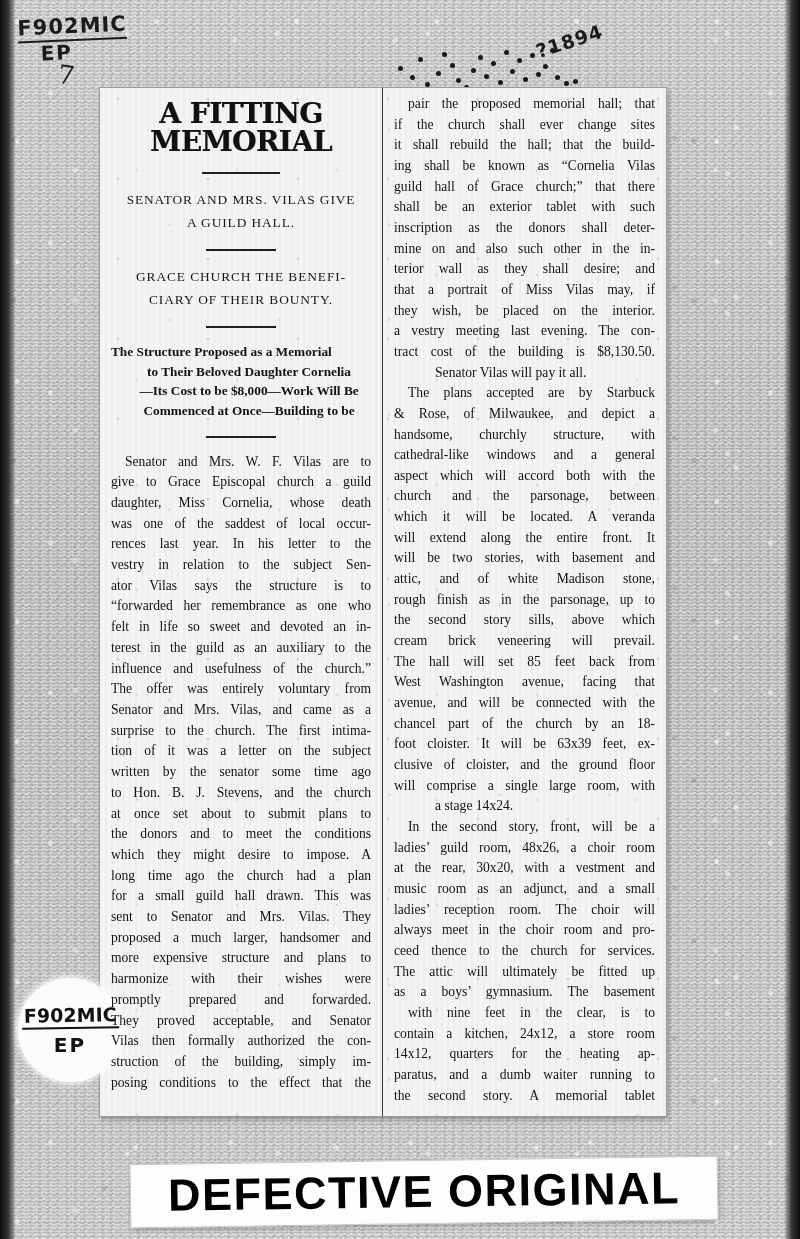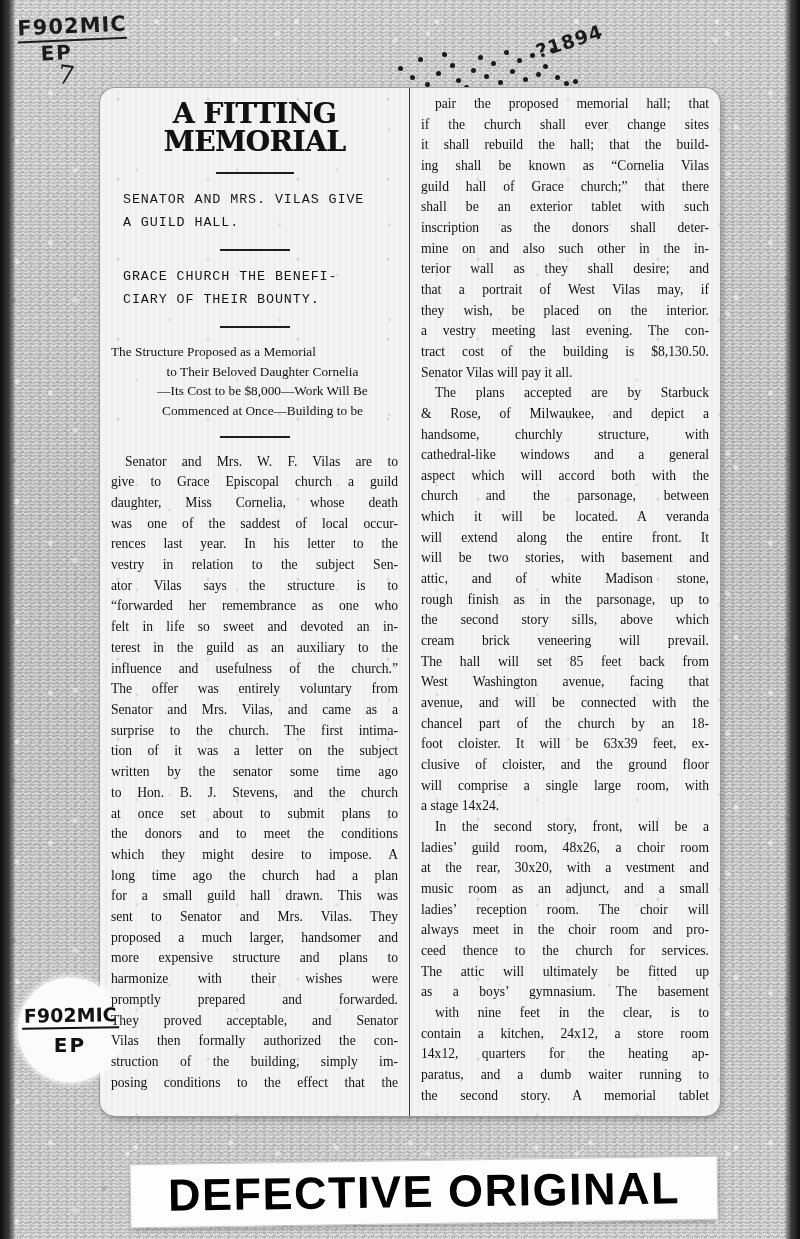--- a/index.html
+++ b/index.html
@@ -39,25 +39,24 @@
     content:""; position:absolute; top:0; bottom:0; width:16px;
     background: linear-gradient(90deg, #0d0d0d 0%, #3a3a3a 55%, rgba(90,90,90,0) 100%);
   }
   #scan::before { left:0; }
   #scan::after  { right:0; transform: scaleX(-1); }
 
   
   #clipping {
     position: absolute;
     left: 100px; top: 88px;
-    width: 620px; height: 1028px;
+    width: 566px; height: 1028px;
     background: #f4f4f2;
     box-shadow: 0 0 0 1px #9a9a9a, 2px 3px 6px rgba(0,0,0,.30);
     overflow: hidden;
-    border-radius: 15px;
   }
   
   #clipping::after {
     content:""; position:absolute; inset:0; pointer-events:none;
     background-image:
       radial-gradient(circle at 20% 14%, rgba(110,110,110,.20) 0 1px, transparent 2px),
       radial-gradient(circle at 63% 44%, rgba(110,110,110,.16) 0 1px, transparent 2px),
       radial-gradient(circle at 37% 78%, rgba(110,110,110,.16) 0 1px, transparent 2px),
       repeating-linear-gradient(88deg, rgba(0,0,0,.025) 0 1px, rgba(255,255,255,0) 1px 5px);
     background-size: 90px 80px, 110px 95px, 100px 105px, 6px 6px;
@@ -83,30 +82,31 @@
     color: #111;
     transform: scaleX(1.04);
     text-shadow: 0.4px 0 0 rgba(0,0,0,.55);
   }
   .rule {
     width: 78px; height: 2px; background: #1d1d1d;
     margin: 15px auto 14px;
   }
   .rule.w2 { width: 70px; }
   .deck {
-    font-family: Liberation Mono, monospace;
+    font-family: Liberation Serif, serif;
     font-size: 13.4px;
     letter-spacing: .9px;
+    text-align: center;
     line-height: 1.72;
     color: #161616;
     margin: 12px;
   }
   .summary {
     font-family: "Liberation Serif", serif;
-    font-weight: 400;
+    font-weight: 700;
     font-size: 13.3px;
     line-height: 1.48;
     color: #131313;
     margin: 0;
     text-indent: 0;
   }
   .summary div { white-space: nowrap; }
   .summary .ind { padding-left: 16px; text-align: center; }
 
   
@@ -114,21 +114,21 @@
     font-family: "Liberation Serif", serif;
     font-size: 13.6px;
     line-height: 20.7px;
     color: #121212;
     white-space: nowrap;
     text-align: justify;
     text-align-last: justify;
   }
   .col-2 .body-line { line-height: 20.65px; }
   .body-line.ind { text-indent: 0; padding-left: 14px; }
-  .body-line.flush { text-align-last: left; }
+  .body-line.flush { text-align-last: left; margin-left: 41px; }
 
   
   .hand {
     font-family: "DejaVu Sans", sans-serif;
     font-weight: 700;
     color: #1b1b1b;
     position: absolute;
   }
   #mark-top {
     left: 18px; top: 14px;
@@ -317,21 +317,21 @@
         <div id="col2-body">
             <div class="body-line ind">pair the proposed memorial hall; that</div>
             <div class="body-line">if the church shall ever change sites</div>
             <div class="body-line">it shall rebuild the hall; that the build-</div>
             <div class="body-line">ing shall be known as “Cornelia Vilas</div>
             <div class="body-line">guild hall of Grace church;” that there</div>
             <div class="body-line">shall be an exterior tablet with such</div>
             <div class="body-line">inscription as the donors shall deter-</div>
             <div class="body-line">mine on and also such other in the in-</div>
             <div class="body-line">terior wall as they shall desire; and</div>
-            <div class="body-line">that a portrait of West Vilas may, if</div>
+            <div class="body-line">that a portrait of Miss Vilas may, if</div>
             <div class="body-line">they wish, be placed on the interior.</div>
             <div class="body-line">a vestry meeting last evening. The con-</div>
             <div class="body-line">tract cost of the building is $8,130.50.</div>
             <div class="body-line flush">Senator Vilas will pay it all.</div>
             <div class="body-line ind">The plans accepted are by Starbuck</div>
             <div class="body-line">&amp; Rose, of Milwaukee, and depict a</div>
             <div class="body-line">handsome, churchly structure, with</div>
             <div class="body-line">cathedral-like windows and a general</div>
             <div class="body-line">aspect which will accord both with the</div>
             <div class="body-line">church and the parsonage, between</div>

